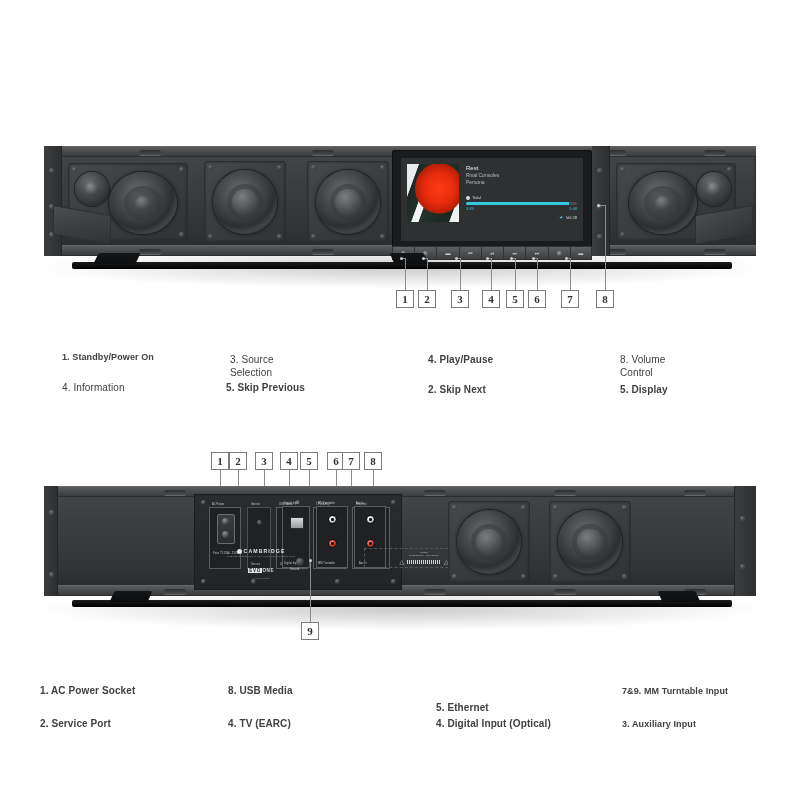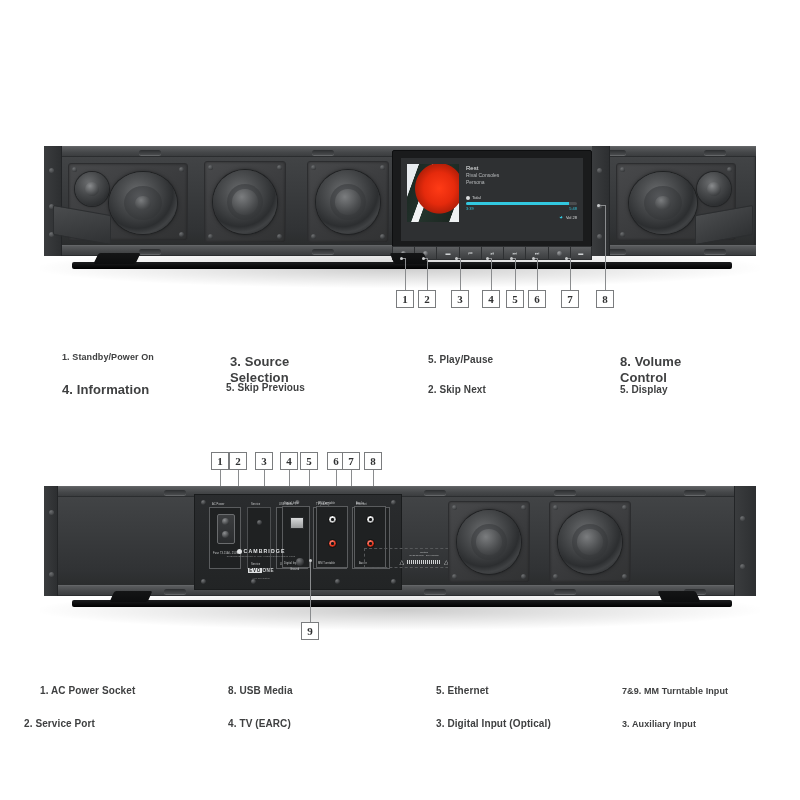--- a/index.html
+++ b/index.html
@@ -198,21 +198,21 @@
   .dot-end{
     position:absolute; width:3px;height:3px;border-radius:50%;
     background:#c9cbcc;
   }
 
   
   .legend{ position:absolute; }
   .legend .it{ position:absolute; color:#3f4041; white-space:pre-line; }
   .sm{ font-size:9px;  font-weight:bold; letter-spacing:.1px; }
   .md{ font-size:10px; font-weight:bold; letter-spacing:.1px; }
-  .lg{ font-size:13px; font-weight:bold; letter-spacing:.1px; }
+  .lg{ font-size:10px; font-weight:normal; letter-spacing:.1px; }
 
   
   .io-panel{
     position:absolute;
     background:linear-gradient(180deg,#2a2c2e,#222425);
     border:1px solid #1a1c1d;
   }
   .io-block{
     position:absolute;
     border:1px solid #5a5c5e;
@@ -476,21 +476,21 @@
       <div class="lead h" style="left: 598px; width: 7px; top: 205px;"></div>
       <span class="dot-end" style="left: 597px; top: 204px;"></span>
     </div>
 
   <div class="legend" style="left:0; top:330px; width:800px; height:90px;">
     <div class="it sm" style="left:62px; top:22px;">1. Standby/Power On</div>
     <div class="it lg" style="left:62px; top:52px;">4. Information</div>
     <div class="it lg" style="left:230px; top:24px; line-height:1.25;">3. Source
  Selection</div>
     <div class="it md" style="left:226px; top:52px;">5. Skip Previous</div>
-    <div class="it md" style="left:428px; top:24px;">5. Play/Pause</div>
+    <div class="it md" style="left:428px; top:24px;">4. Play/Pause</div>
     <div class="it md" style="left:428px; top:54px;">2. Skip Next</div>
     <div class="it lg" style="left:620px; top:24px; line-height:1.25;">8. Volume
   Control</div>
     <div class="it md" style="left:620px; top:54px;">5. Display</div>
   </div>
 
   <div class="shadow" style="left:40px; top:590px; width:720px; height:40px;"></div>
 
   <div class="callout" style="left:0; top:450px; width:800px; height:60px;">
       <div class="cbox" style="left: 211px; top: 2px;">1</div>
@@ -682,22 +682,22 @@
   <div class="stand" style="left:660px; top:591px; width:38px; height:11px; transform:skewX(24deg);"></div>
 
   <div class="callout" style="left:0; top:560px; width:800px; height:90px;">
       <div class="cbox" style="left: 301px; top: 62px;">9</div>
       <div class="lead" style="left: 310px; top: 0px; height: 62px;"></div>
       <span class="dot-end" style="left: 309px; top: -1px;"></span>
     </div>
 
   <div class="legend" style="left:0; top:670px; width:800px; height:90px;">
     <div class="it md" style="left:40px; top:15px;">1. AC Power Socket</div>
-    <div class="it md" style="left:24px; top:48px;text-align:center;">2. Service Port</div>
+    <div class="it md" style="left:40px; top:48px;text-align:center;">2. Service Port</div>
     <div class="it md" style="left:228px; top:15px;">8. USB Media</div>
     <div class="it md" style="left:228px; top:48px;">4. TV (EARC)</div>
-    <div class="it md" style="left:436px; top:15px;">5. Ethernet</div>
-    <div class="it md" style="left:436px; top:48px;">3. Digital Input (Optical)</div>
+    <div class="it md" style="left:436px; top:32px;">5. Ethernet</div>
+    <div class="it md" style="left:436px; top:48px;">4. Digital Input (Optical)</div>
     <div class="it sm" style="left:622px; top:16px;">7&amp;9. MM Turntable Input</div>
     <div class="it sm" style="left:622px; top:49px;">3. Auxiliary Input</div>
   </div>
 
 </div>
 
 </body></html>

